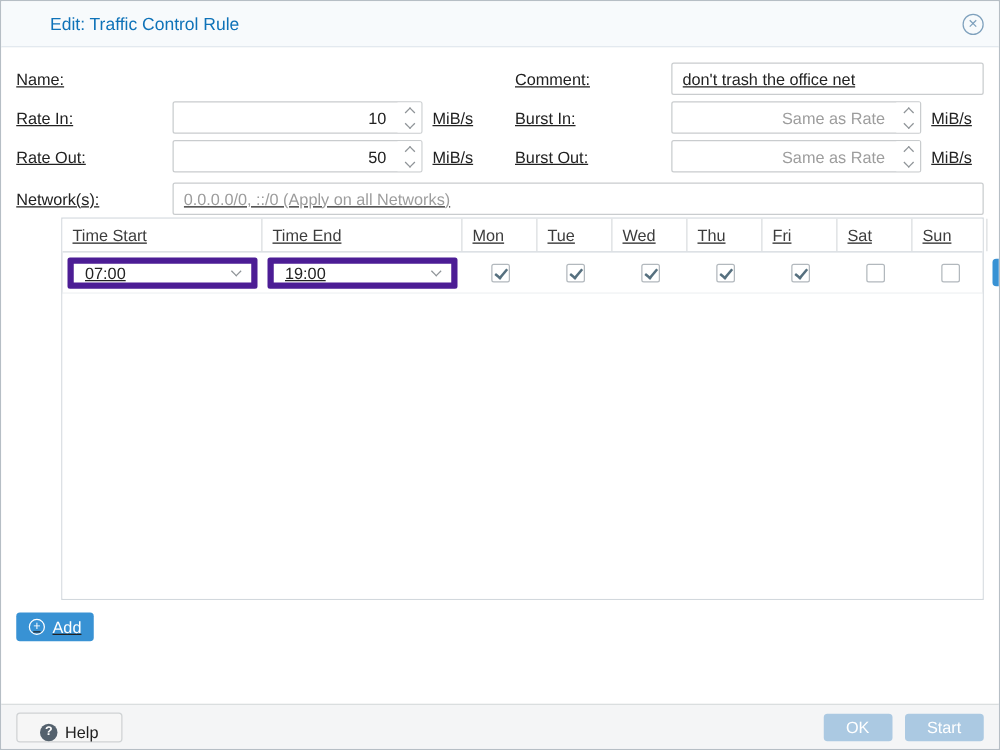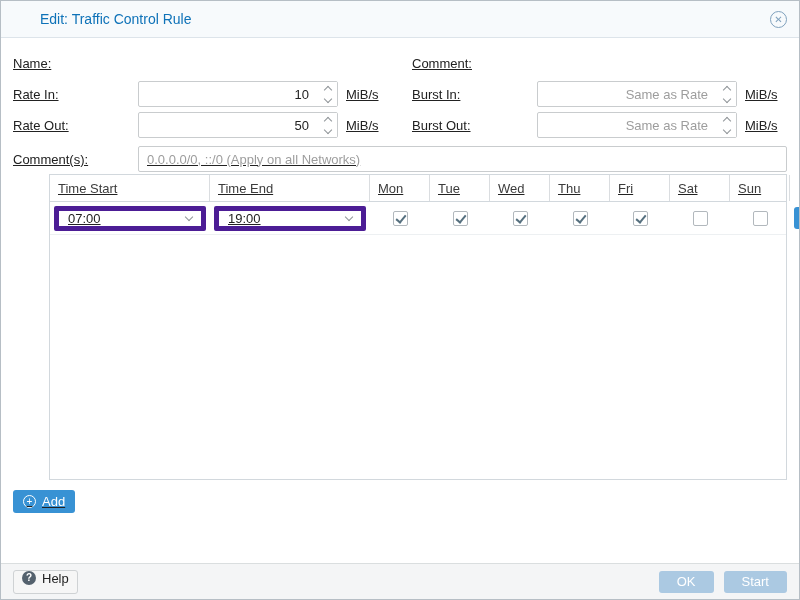--- a/index.html
+++ b/index.html
@@ -78,21 +78,21 @@
   .add-btn { margin-top:10px; align-self:flex-start; display:inline-flex; align-items:center;
              gap:6px; height:23px; padding:0 10px; background:#3892d4; color:#fff;
              border-radius:3px; cursor:pointer; }
   .add-icon { width:13px; height:13px; border:1px solid #fff; border-radius:50%;
               display:flex; align-items:center; justify-content:center; font-size:10px; line-height:1; }
   .add-icon::before { content:"+"; }
 
   
   .ftr { flex:0 0 36px; background:#f4f5f6; border-top:1px solid #dadedf;
          display:flex; align-items:center; padding:0 12px; gap:10px; }
-  .help-btn { display:inline-flex; align-items:flex-start; gap:6px; height:24px; padding:0 8px;
+  .help-btn { display:inline-flex; align-items:flex-end; gap:6px; height:24px; padding:0 18px;
               background:#f6f6f6; border:1px solid #cfd2d4; border-radius:3px; color:#222; cursor:pointer; }
   .help-icon { width:14px; height:14px; border-radius:50%; background:#54616d; color:#fff;
                font-size:10px; font-weight:bold; display:flex; align-items:center; justify-content:center; }
   .help-icon::before { content:"?"; }
   .spacer { flex:1; }
   .btn-pale { height:22px; padding:0 18px; background:#abc9e2; color:#fff; border-radius:3px;
               display:flex; align-items:center; cursor:pointer; }
 </style>
 </head>
 <body>
@@ -107,20 +107,21 @@
   <div class="bdy">
 
     <div class="form-grid">
 
       <div class="field">
         <span class="lbl">Name:</span>
       </div>
 
       <div class="field">
         <span class="lbl">Comment:</span>
+        <input class="txt comment-input" type="text" value="don't trash the office net" style="">
       </div>
 
       <div class="field">
         <span class="lbl">Rate In:</span>
         <span class="spinner">
           <input class="txt" type="text" value="10" style="">
           <span class="spin-btns">
             <span class="sb">
                 <span class="chev up"></span>
               </span>
@@ -176,21 +177,21 @@
                 <span class="chev down"></span>
               </span>
           </span>
         </span>
         <span class="unit">MiB/s</span>
       </div>
 
     </div>
 
     <div class="net-row">
-      <span class="lbl">Comment(s):</span>
+      <span class="lbl">Network(s):</span>
       <input class="txt" type="text" placeholder="0.0.0.0/0, ::/0 (Apply on all Networks)" style="">
     </div>
 
 
     <div class="grid">
       <div class="grid-hdr">
         <div class="gh c-ts">Time Start</div>
         <div class="gh c-te">Time End</div>
         <div class="gh c-day">Mon</div>
         <div class="gh c-day">Tue</div>

